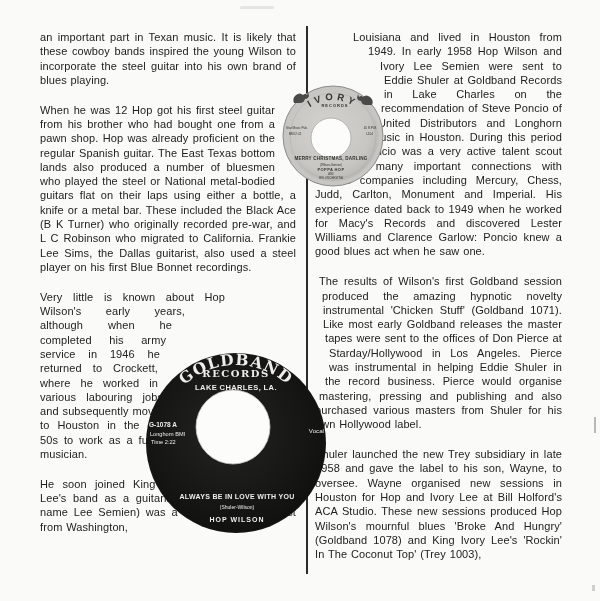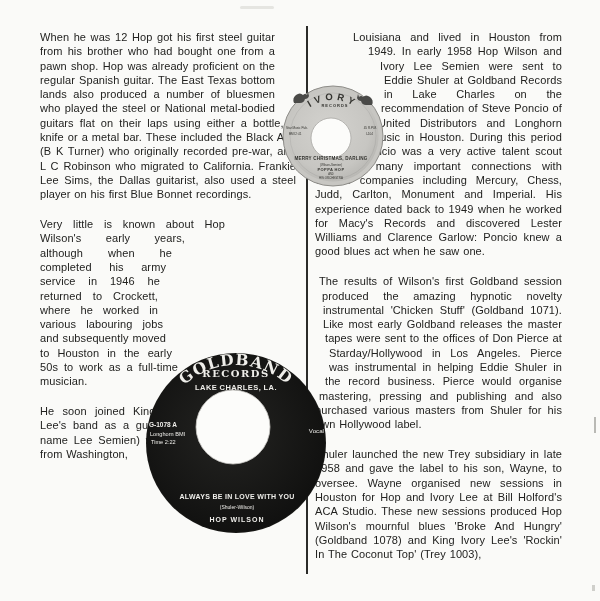--- a/index.html
+++ b/index.html
@@ -39,20 +39,21 @@
   .artifact3{left:592px;top:585px;width:3px;height:6px;background:#cfcfcb;}
 </style>
 </head>
 <body>
 
 <div class="page">
 
   <div class="divider"></div>
 
   <div class="col col-left">
+    <p class="para">an important part in Texan music. It is likely that these cowboy bands inspired the young Wilson to incorporate the steel guitar into his own brand of blues playing.</p>
     <p class="para"><span class="float-a"></span><span>When he was 12 Hop got his first steel guitar from his brother who had bought one from a pawn shop. Hop was already proficient on the regular Spanish guitar. The East Texas bottom lands also produced a number of bluesmen who played the steel or National metal-bodied guitars flat on their laps using either a bottle, a knife or a metal bar. These included the Black Ace (B K Turner) who originally recorded pre-war, and L C Robinson who migrated to California. Frankie Lee Sims, the Dallas guitarist, also used a steel player on his first Blue Bonnet recordings.</span></p>
     <p class="para"><span class="float-b"></span><span>Very little is known about Hop Wilson's early years, although when he completed his army service in 1946 he returned to Crockett, where he worked in various labouring jobs and subsequently moved to Houston in the early 50s to work as a full-time musician.</span></p>
     <p class="para">He soon joined King Ivory Lee's band as a guitarist. King Ivory Lee, (real name Lee Semien) was a drummer and vocalist from Washington,</p>
   </div>
 
   <div class="col col-right">
     <p class="para"><span class="float-c"></span><span>Louisiana and lived in Houston from 1949. In early 1958 Hop Wilson and Ivory Lee Semien were sent to Eddie Shuler at Goldband Records in Lake Charles on the recommendation of Steve Poncio of United Distributors and Longhorn Music in Houston. During this period Poncio was a very active talent scout who had many important connections with various companies including Mercury, Chess, Judd, Carlton, Monument and Imperial. His experience dated back to 1949 when he worked for Macy's Records and discovered Lester Williams and Clarence Garlow: Poncio knew a good blues act when he saw one.</span></p>
     <p class="para"><span class="float-d"></span><span>The results of Wilson's first Goldband session produced the amazing hypnotic novelty instrumental 'Chicken Stuff' (Goldband 1071). Like most early Goldband releases the master tapes were sent to the offices of Don Pierce at Starday/Hollywood in Los Angeles. Pierce was instrumental in helping Eddie Shuler in the record business. Pierce would organise mastering, pressing and publishing and also purchased various masters from Shuler for his own Hollywood label.</span></p>
     <p class="para">Shuler launched the new Trey subsidiary in late 1958 and gave the label to his son, Wayne, to oversee. Wayne organised new sessions in Houston for Hop and Ivory Lee at Bill Holford's ACA Studio. These new sessions produced Hop Wilson's mournful blues 'Broke And Hungry' (Goldband 1078) and King Ivory Lee's 'Rockin' In The Coconut Top' (Trey 1003),</p>
   </div>

